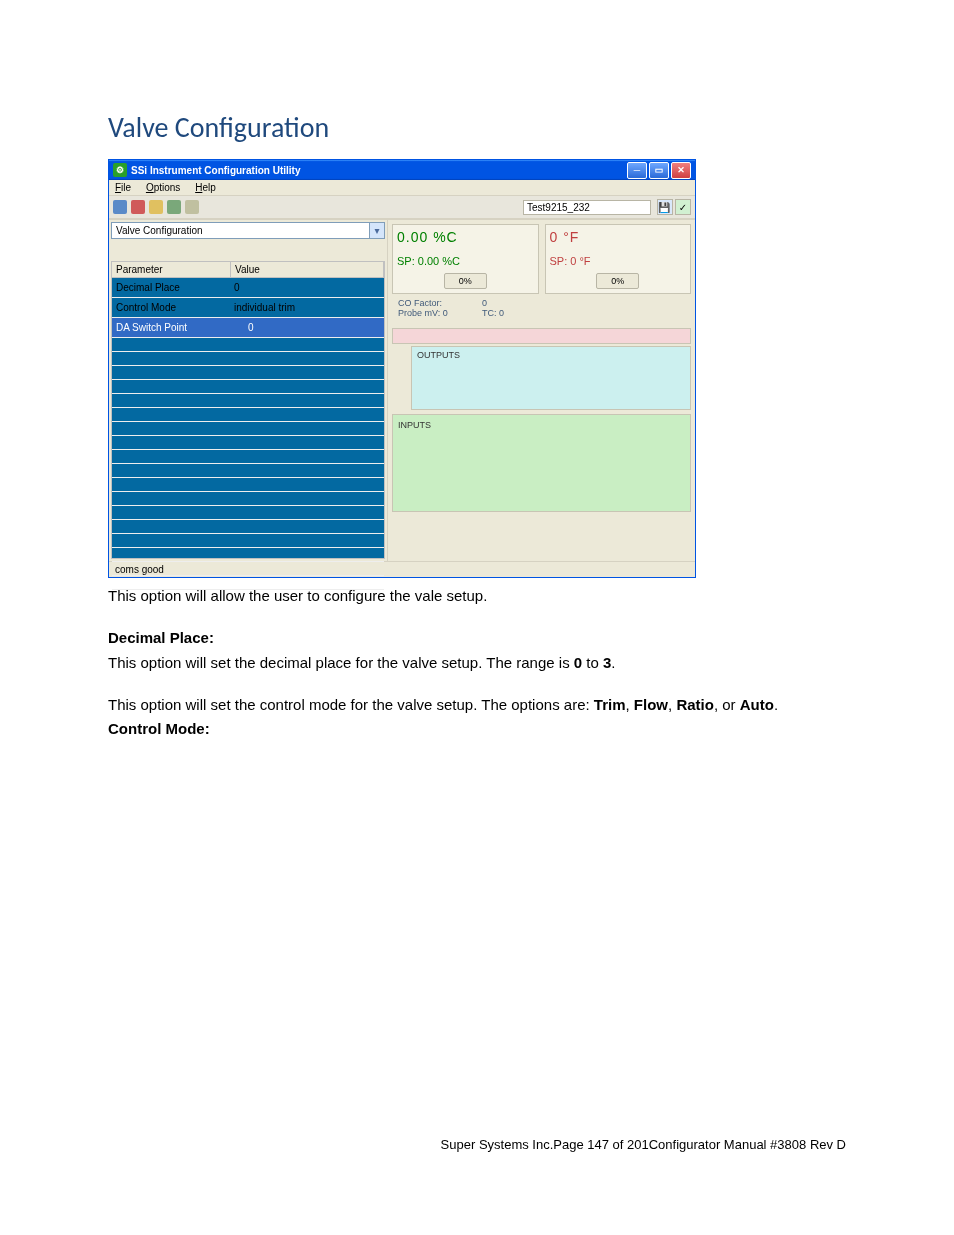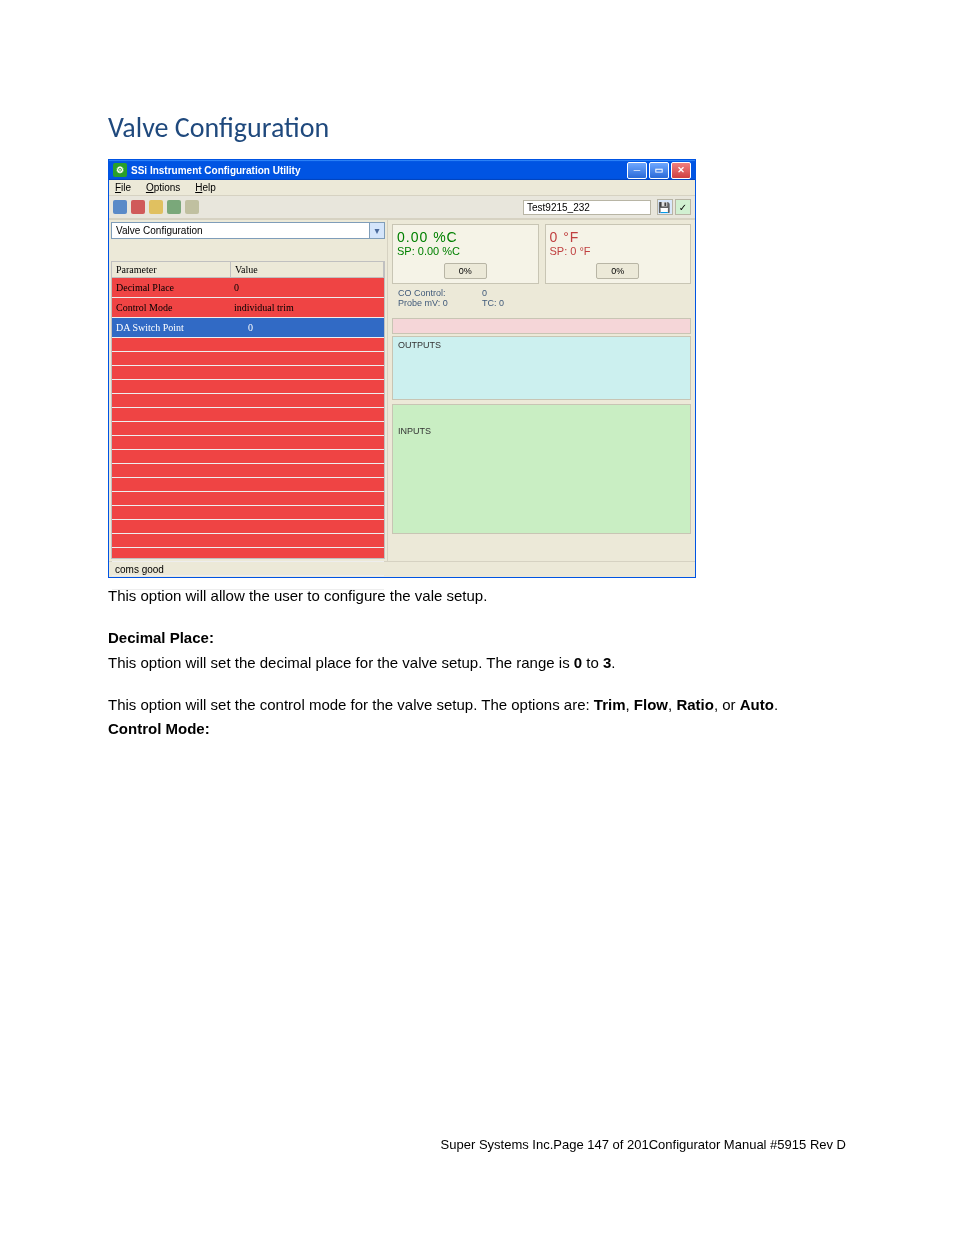--- a/index.html
+++ b/index.html
@@ -113,25 +113,24 @@
     margin-bottom: 2px;
   }
   .combo .txt { flex:1; padding: 2px 4px; }
   .combo .dd {
     width: 14px; background: #d4e5fb;
     border-left: 1px solid #7f9db9;
     display:flex; align-items:center; justify-content:center;
     color: #4a6a9c;
   }
   .param-table {
-    background: #ef4444;
+    background: #0369a1;
     border: 1px solid #c0c0c0;
     height: 296px;
     font-size: 10px;
-    font-family: Liberation Serif, serif;
   }
   .param-table .hdr {
     display: flex;
     background: #ECE9D8;
     border-bottom: 1px solid #c0c0c0;
   }
   .param-table .hdr div {
     padding: 2px 4px;
     border-right: 1px solid #c0c0c0;
   }
@@ -161,21 +160,21 @@
   .disp-box {
     flex:1;
     background: #f5f3e7;
     border: 1px solid #c8c5b4;
     padding: 4px;
     font-family: Verdana, Arial, sans-serif;
   }
   .disp-box .big {
     font-size: 14px;
     letter-spacing: 1px;
-    margin-bottom: 0;
+    margin-bottom: 10px;
     font-family: Verdana, Arial, sans-serif;
   }
   .disp-box.c .big, .disp-box.c .sp { color: #008000; }
   .disp-box.f .big, .disp-box.f .sp { color: #c04040; }
   .disp-box .sp { font-size: 11px; margin-bottom: 6px; font-family: Verdana, Arial, sans-serif; }
   .smallbtn {
     display:inline-block;
     border: 1px solid #b8b5a5;
     background: #ECE9D8;
     font-size: 9px;
@@ -196,26 +195,27 @@
     margin-bottom: 2px;
   }
   .outputs {
     background: #ccf0ef;
     border: 1px solid #c8c5b4;
     height: 56px;
     padding: 3px 5px;
     font-size: 9px;
     color: #333;
     margin-bottom: 4px;
+    margin-left: 19px;
   }
   .inputs {
     background: #c9eec3;
     border: 1px solid #c8c5b4;
     height: 86px;
-    padding: 21px 5px;
+    padding: 5px 5px;
     font-size: 9px;
     color: #333;
   }
   .statusbar {
     border-top: 1px solid #d6d2c2;
     padding: 2px 6px;
     font-size: 10px;
     background: #ECE9D8;
   }
   
@@ -324,21 +324,21 @@
             <div style="text-align:center"><span class="smallbtn">0%</span></div>
           </div>
           <div class="disp-box f">
             <div class="big">0 °F</div>
             <div class="sp">SP: 0 °F</div>
             <div style="text-align:center"><span class="smallbtn">0%</span></div>
           </div>
         </div>
         <div class="info-lines">
           <div class="line">
-              <span class="lbl">CO Control:</span>
+              <span class="lbl">CO Factor:</span>
               <span>0</span>
             </div>
           <div class="line">
               <span class="lbl">Probe mV: 0</span>
               <span>TC: 0</span>
             </div>
         </div>
         <div class="pinkbar"></div>
         <div class="outputs">
           <span>OUTPUTS</span>
@@ -369,15 +369,15 @@
         <span>This option will set the control mode for the valve setup.  The options are:  </span><strong>Trim</strong><span>, </span><strong>Flow</strong><span>, </span><strong>Ratio</strong><span>, or </span><strong>Auto</strong><span>.</span>
       </p>
       <p><strong>Control Mode:</strong></p>
     </div>
 
   </div>
 
   <div class="footer">
     <span>Super Systems Inc.</span>
     <span>Page 147 of 201</span>
-    <span>Configurator Manual #5915 Rev D</span>
+    <span>Configurator Manual #3808 Rev D</span>
   </div>
 </div>
 
 </body></html>

